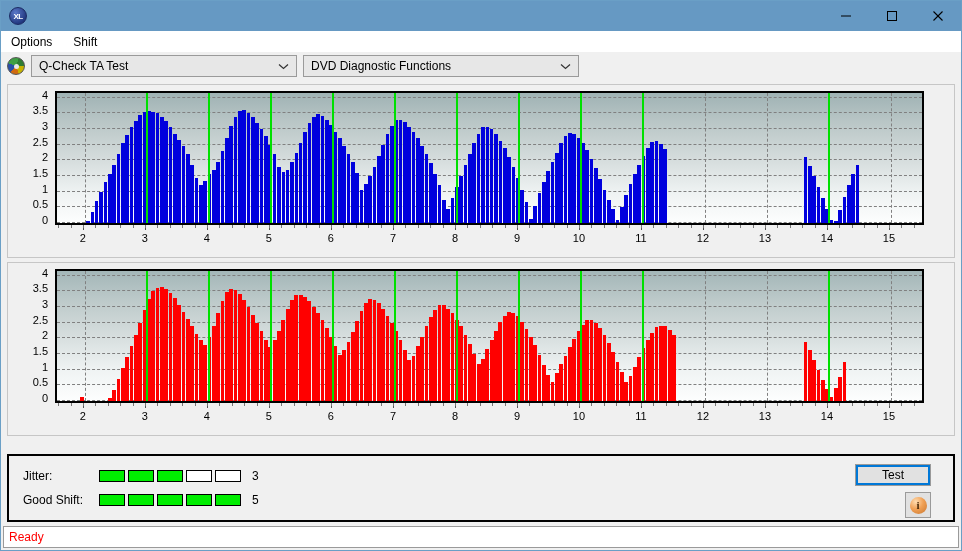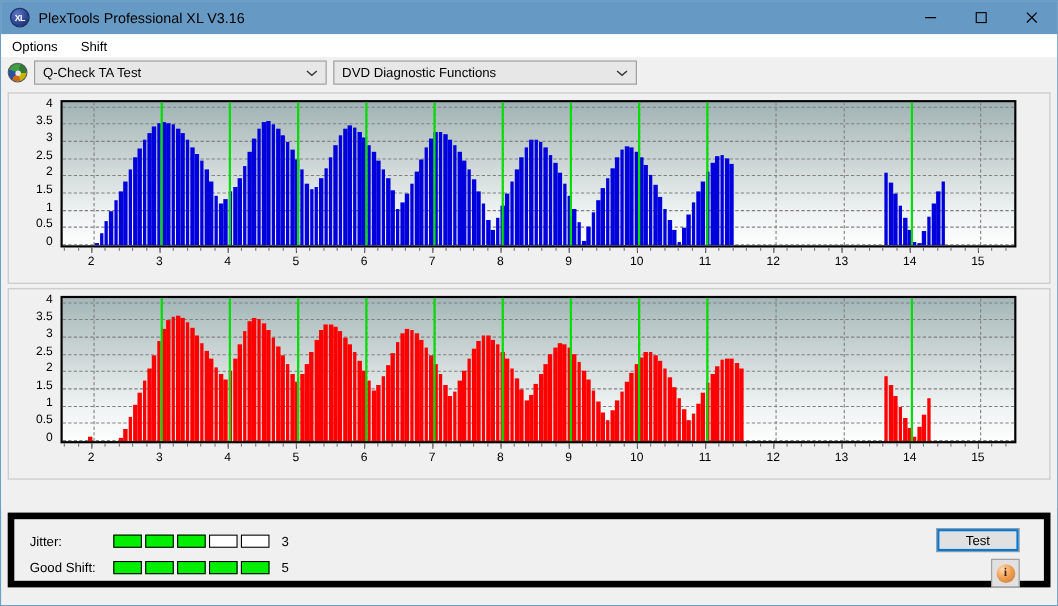--- a/index.html
+++ b/index.html
@@ -174,23 +174,23 @@
   }
   .x-lbl {
     position: absolute; top: 7px;
     font-size: 11px; color: #000;
     transform: translateX(-50%);
   }
 
   
   .status-panel {
     flex: 0 0 68px; height: 68px;
-    margin: 4px 6px 16px 6px;
+    margin: 4px 6px 0 6px;
     background: #f0f0f0;
-    border: 6px solid #000000;
+    border: 2px solid #000000;
     position: relative;
   }
   .meter-row {
     position: absolute; display: flex; align-items: center;
     font-size: 12px;
   }
   .meter-row.jitter { left: 14px; top: 13px; }
   .meter-row.peak   { left: 14px; top: 37px; }
   .meter-label { width: 76px; color: #000; }
   .meter-cells { display: flex; gap: 3px; }
@@ -248,21 +248,20 @@
     color: #ff0000;
   }
 </style>
 </head>
 <body>
 
 <div class="window">
 
   <div class="titlebar">
     <div class="app-icon">XL</div>
-    <div class="title-text">PlexTools Professional XL V3.16</div>
     <div class="win-buttons">
       <div class="win-btn">
         <svg width="12" height="12" viewBox="0 0 12 12">
             <line x1="1" y1="6" x2="11" y2="6" stroke="#000" stroke-width="1"></line>
           </svg>
       </div>
       <div class="win-btn">
         <svg width="12" height="12" viewBox="0 0 12 12">
             <rect x="1.5" y="1.5" width="9" height="9" fill="none" stroke="#000" stroke-width="1"></rect>
           </svg>
@@ -927,14 +926,15 @@
     </div>
 
 
     <div class="start-btn">Test</div>
 
     <div class="info-btn">
       <div class="info-sphere">i</div>
     </div>
   </div>
 
+  <div class="statusbar">Ready</div>
 
 </div>
 
 </body></html>

